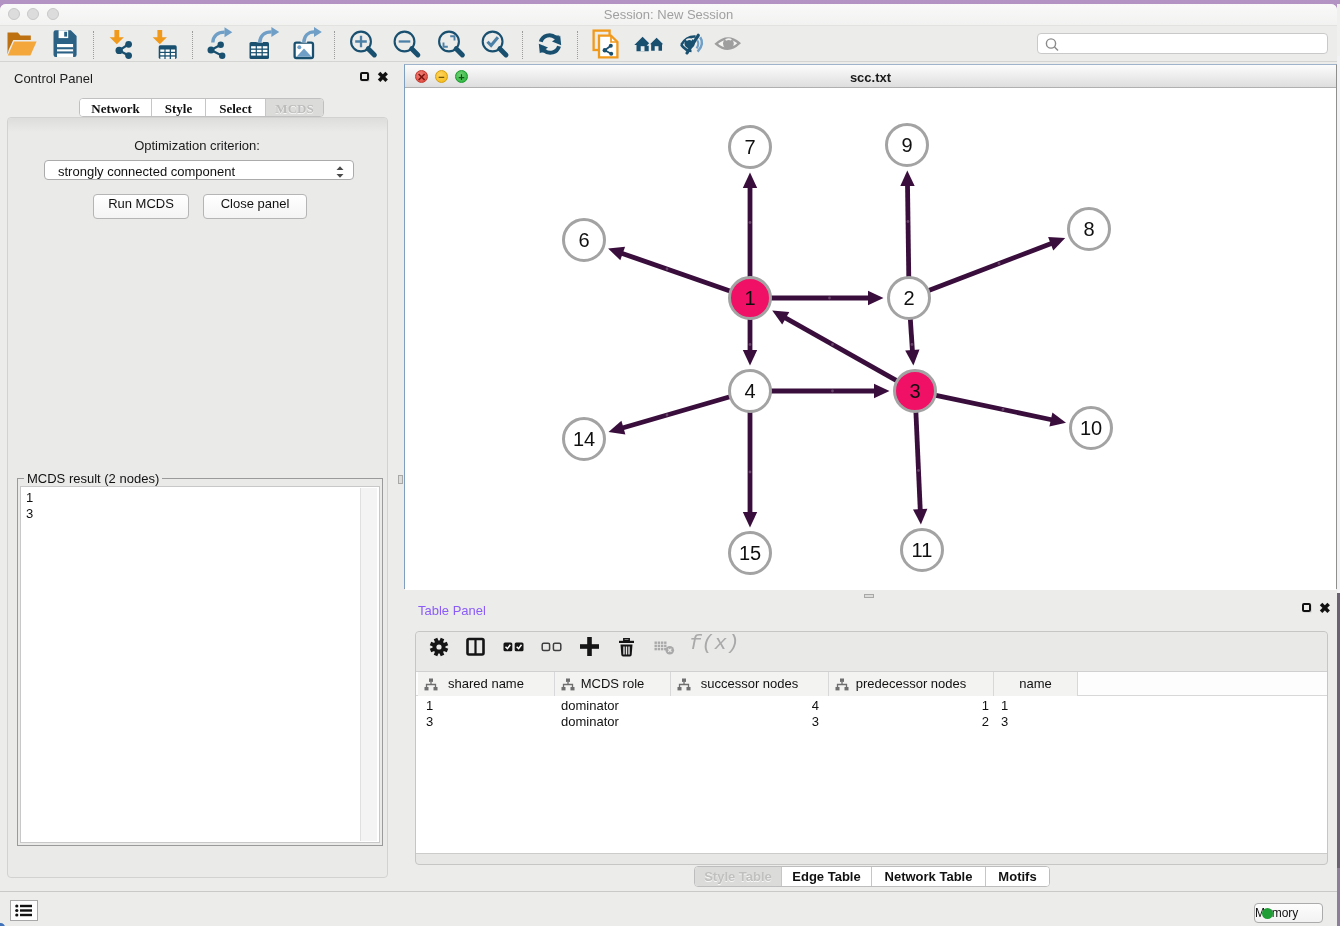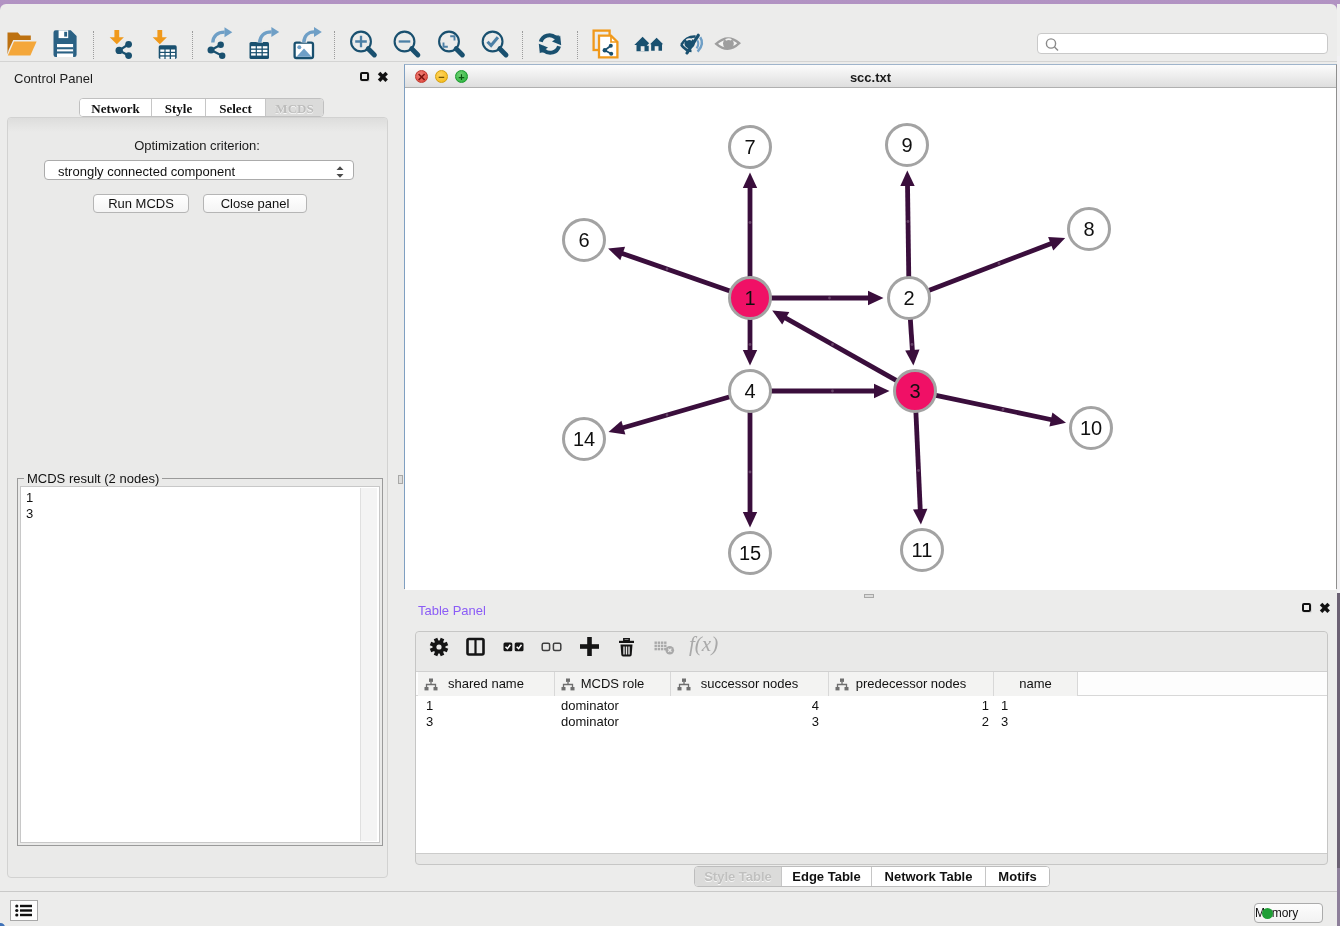--- a/index.html
+++ b/index.html
@@ -43,21 +43,21 @@
   background:linear-gradient(#dddddc,#eaeae9); border-radius:4px 4px 0 0; }
 #cp-tabs { position:absolute; left:79px; top:36px; height:19px; display:flex;
   border:1px solid #c0c0c0; border-radius:4px; overflow:hidden; background:#fff; z-index:3;font-family:Liberation Serif, serif; }
 #cp-tabs .tab { font-size:13px; font-weight:bold; color:#111; padding-top:2px; background:#fff;
   border-right:1px solid #c6c6c6; text-align:center; box-sizing:border-box; }
 #cp-tabs .tab.sel { background:#dbdbda; color:#bdbdbc; text-shadow:0 1px 0 #f8f8f8; border-right:none; }
 #opt-label { position:absolute; width:100%; text-align:center; top:76px; font-size:13px; color:#1a1a1a; }
 #combo { position:absolute; left:44px; top:98px; width:310px; height:20px; background:#fff;
   border:1px solid #ababab; border-radius:4px; font-size:13px; color:#111; line-height:21px;
   padding-left:13px; }
-.btn { position:absolute; height:19px; background:linear-gradient(#ffffff,#f4f4f4); border:1px solid #b5b5b5;
+.btn { position:absolute; height:25px; background:linear-gradient(#ffffff,#f4f4f4); border:1px solid #b5b5b5;
   border-radius:4px; font-size:13px; color:#111; text-align:center; line-height:17px; }
 #mcds-group { position:absolute; left:17px; top:416px; width:366px; height:368px;
   border:1px solid #9a9a9a; }
 #mcds-legend { position:absolute; left:6px; top:-8px; background:#eaeae9; padding:0 3px;
   font-size:13px; color:#111; }
 #mcds-text { position:absolute; left:2px; top:7px; right:2px; bottom:2px; background:#fff;
   border:1px solid #c8c8c8; font-size:13px; color:#111; padding:3px 0 0 5px; line-height:16px; }
 #mcds-scroll { position:absolute; right:2px; top:1px; bottom:1px; width:17px; background:#f4f4f4; border-left:1px solid #e0e0e0;}
 
 #netwin { position:absolute; left:404px; top:60px; width:933px; height:525px;
@@ -94,20 +94,26 @@
   background:linear-gradient(#fdfdfd,#f2f2f2); border:1px solid #ababab; border-radius:4px;
   font-size:12px; color:#111; line-height:18px; }
 #memorybtn .dot { position:absolute; left:7px; top:4px; width:11px; height:11px;
   border-radius:50%; background:#1e9e35; }
 #listbtn { position:absolute; left:10px; top:8px; width:28px; height:21px;
   background:#fdfdfd; border:1px solid #a8a8a8; }
 </style>
 </head>
 <body>
 <div id="app">
+  <div id="titlebar">
+    <div class="tl t1"></div>
+      <div class="tl t2"></div>
+      <div class="tl t3"></div>
+    <div class="title">Session: New Session</div>
+  </div>
   <div id="toolbar">
       <svg width="780" height="36" viewBox="0 0 780 36" style="position:absolute;left:0;top:0">
         <g transform="translate(0,-26)">
           <path d="M7.5 54.5 V32.5 h10.3 l2.6 3.1 h10.4 V40 H13.2 l-4.6 10 Z" fill="#bd7110"></path>
           <path d="M7.8 55.5 L14 41.5 H36.6 L30.4 55.5 Z" fill="#f4a73a"></path>
           <path d="M53.5 32.5 a2.2 2.2 0 0 1 2.2 -2.2 H70.8 L76.6 36.1 V54.8 a2.2 2.2 0 0 1 -2.2 2.2 H55.7 a2.2 2.2 0 0 1 -2.2 -2.2 Z" fill="#2a6184"></path>
           <rect x="58.6" y="30.3" width="9.6" height="7.8" fill="#fff"></rect>
           <rect x="64.2" y="31.8" width="2.9" height="4.8" fill="#2a6184"></rect>
           <rect x="57" y="44" width="16.1" height="13" fill="#fff"></rect>
           <rect x="57" y="47.2" width="16.1" height="2.1" fill="#2a6184"></rect>
@@ -375,21 +381,21 @@
             <rect x="3.7" y="8.7" width="2.4" height="2.4" fill="#a9a9a9"></rect>
             <rect x="6.9" y="8.7" width="2.4" height="2.4" fill="#a9a9a9"></rect>
             <rect x="10.1" y="8.7" width="2.4" height="2.4" fill="#a9a9a9"></rect>
             <rect x="0.5" y="11.9" width="2.4" height="2.4" fill="#a9a9a9"></rect>
             <rect x="3.7" y="11.9" width="2.4" height="2.4" fill="#a9a9a9"></rect>
             <rect x="6.9" y="11.9" width="2.4" height="2.4" fill="#a9a9a9"></rect>
             <rect x="10.1" y="11.9" width="2.4" height="2.4" fill="#a9a9a9"></rect>
             <circle cx="15.8" cy="14.2" r="4.3" fill="#a9a9a9"></circle>
             <path d="M14.2 12.6 l3.2 3.2 M17.4 12.6 l-3.2 3.2" stroke="#e9e9e8" stroke-width="1.3"></path>
           </svg>
-          <div style="position:absolute;left:273px;top:0px;font-family:Liberation Serif, serif;font-style:italic;font-size:21px;color:#a9a9a9">f(x)</div>
+          <div style="position:absolute;left:273px;top:0px;font-family:Liberation Mono, monospace;font-style:italic;font-size:21px;color:#a9a9a9">f(x)</div>
         </div>
       <div id="tp-white"></div>
         <div id="tp-header">
           <div class="hc" style="left:2px;width:137px">
             <svg width="14" height="13" viewBox="0 0 14 13" style="position:absolute;left:6px;top:6px">
               <rect x="5" y="0.5" width="4" height="3.4" fill="#6f6f6f"></rect>
               <path d="M7 4 V6.5 M2.5 9 V6.5 H11.5 V9" stroke="#6f6f6f" stroke-width="1.3" fill="none"></path>
               <rect x="0.5" y="9" width="4" height="3.4" fill="#6f6f6f"></rect>
               <rect x="9.5" y="9" width="4" height="3.4" fill="#6f6f6f"></rect>
             </svg>

